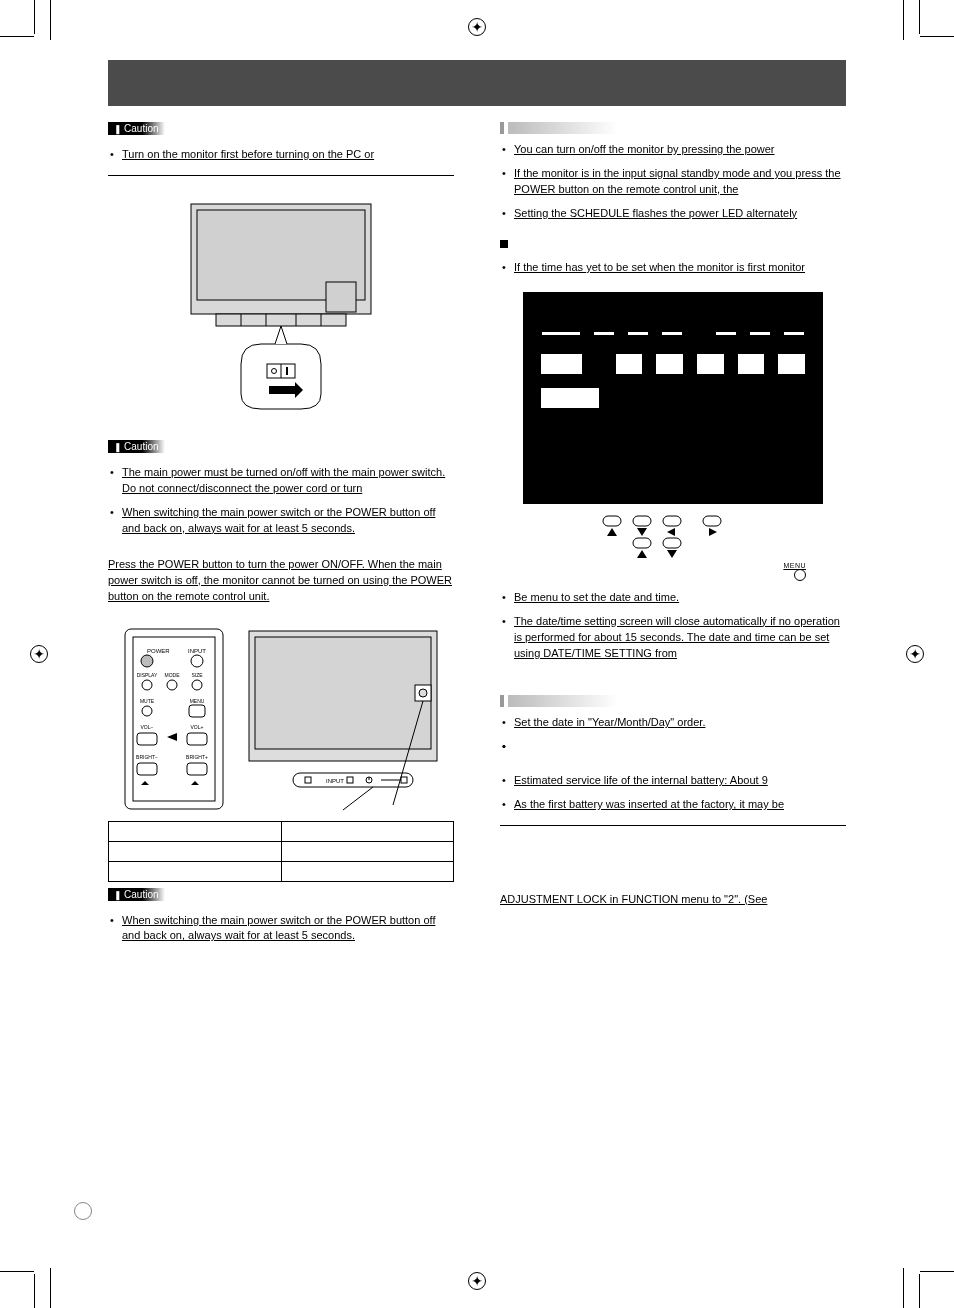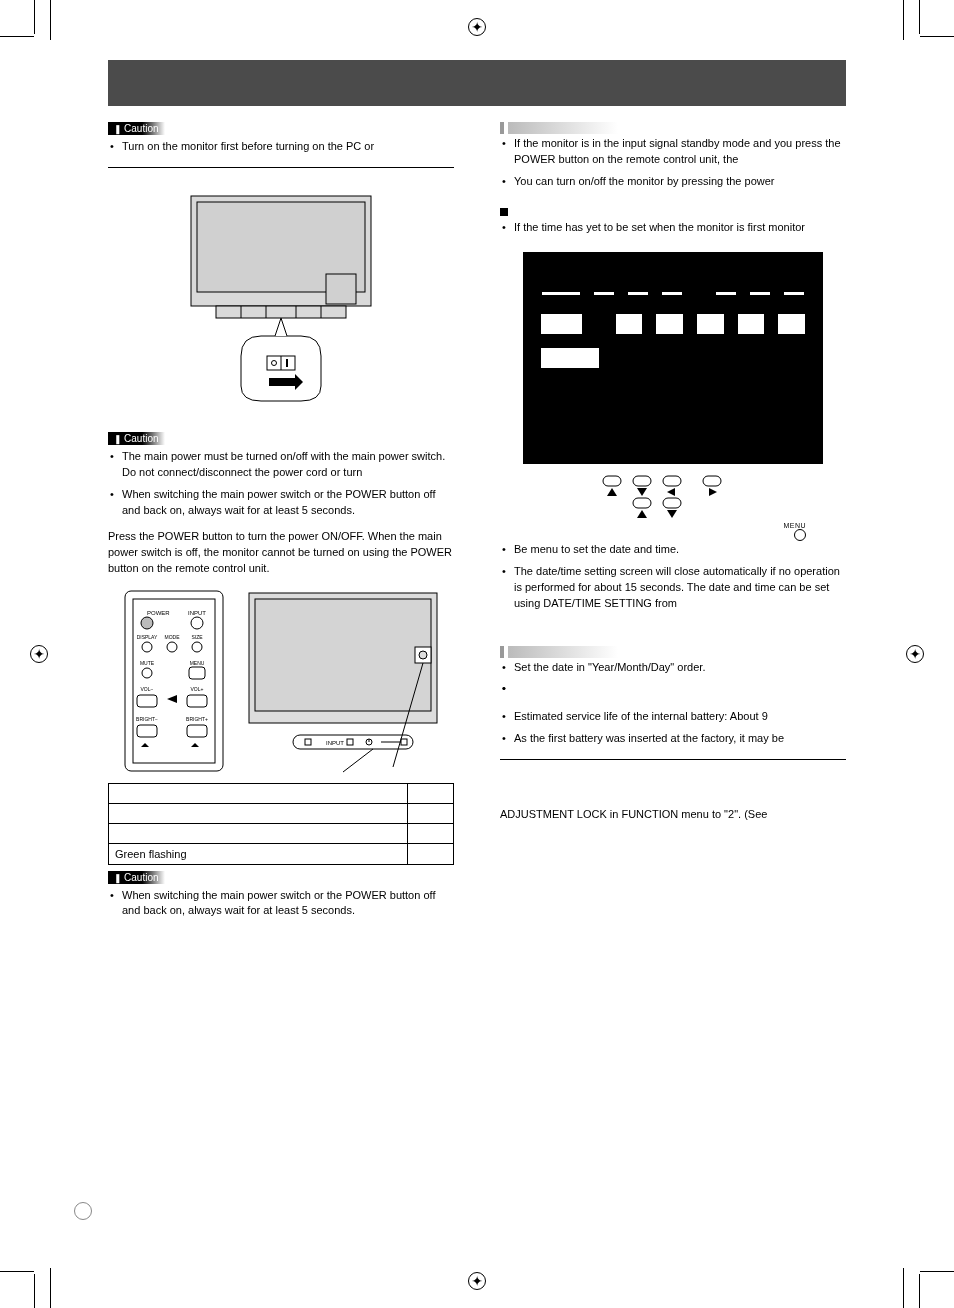--- a/index.html
+++ b/index.html
@@ -19,41 +19,41 @@
   .cm-br2-v { width: 1px; height: 40px; bottom: 0; right: 50px; }
   .reg-mark { position: absolute; width: 18px; height: 18px; border: 1px solid #000; border-radius: 50%; display: flex; align-items: center; justify-content: center; font-size: 12px; }
   .reg-mark::after { content: "✦"; color: #000; font-size: 14px; }
   .reg-top { top: 18px; left: 50%; transform: translateX(-50%); }
   .reg-bottom { bottom: 18px; left: 50%; transform: translateX(-50%); }
   .reg-left { top: 50%; left: 30px; transform: translateY(-50%); }
   .reg-right { top: 50%; right: 30px; transform: translateY(-50%); }
   .page-circle { position:absolute; left:74px; bottom:88px; width:18px;height:18px;border:1px solid #888;border-radius:50%; }
   .page { padding: 60px 108px 100px 108px; min-height:1308px; }
   .header-bar { background: #4b4b4b; height: 46px; width: 100%; margin-bottom: 10px; }
-  .cols { display: flex; gap: 46px; }
+  .cols { display: flex; gap: 46px; text-decoration: underline; }
   .col { flex: 1 1 0; min-width:0; }
   .caution-badge {
     display: inline-block;
     padding: 1px 6px;
     font-size: 10px;
     color: #fff;
     background: linear-gradient(to right, #000 60%, #fff 100%);
     margin: 6px 0 4px 0;
   }
   .caution-badge::before { content: "❚ "; font-size: 9px; }
   ul.bullets { list-style: none; padding: 0; margin: 0 0 10px 0; }
-  ul.bullets li { position: relative; padding-left: 14px; line-height: 1.45; margin-bottom: 6px; }
+  ul.bullets li { position: relative; padding-left: 14px; line-height: 1.45; margin-bottom: 6px; margin-top: 8px; }
   ul.bullets li::before { content: "•"; position: absolute; left: 2px; top: 0; }
   .hr { border: none; border-top: 1px solid #000; margin: 12px 0 16px 0; }
   .fig { text-align: center; margin: 18px 0; }
   .monitor-svg { display:inline-block; }
   .remote-row { display:flex; gap:14px; justify-content:center; align-items:flex-start; margin:10px 0 6px;}
   .tbl { width: 100%; border-collapse: collapse; margin-top:6px;}
   .tbl td { border: 1px solid #000; padding: 4px 6px; height: 20px; font-size: 11px; }
-  .para { line-height: 1.45; margin: 1px 0; }
+  .para { line-height: 1.45; margin: 20px 0; }
   .tips-head { font-size:11px; color:#666; display:flex; align-items:center; gap:4px; margin:6px 0 2px; }
   .tips-head .bar { width:4px; height:12px; background:#999; display:inline-block;}
   .tips-head .fade { display:inline-block; width:110px; height:12px; background:linear-gradient(to right,#bbb,#fff);}
   .sq { display:inline-block; width:8px;height:8px;background:#000; margin:8px 0 2px;}
   .osd {
     width: 300px; background:#000; padding: 22px 18px 32px; margin: 16px auto 6px;
   }
   .osd-row { display:flex; align-items:center; justify-content:center; gap:14px; margin:14px 0;}
   .dash { display:inline-block; border-bottom:3px solid #fff; width:20px; height:0;}
   .dash.w { width:38px;}
@@ -186,41 +186,38 @@
               <td></td>
             </tr>
         <tr>
               <td></td>
               <td></td>
             </tr>
         <tr>
               <td></td>
               <td></td>
             </tr>
-        <tr>
-              <td>Green flashing</td>
-              <td></td>
-            </tr>
       </tbody>
         </table>
 
       <div class="caution-badge">Caution</div>
       <ul class="bullets">
         <li>When switching the main power switch or the POWER button off and back on, always wait for at least 5 seconds.</li>
       </ul>
     </div>
 
     <div class="col">
       <div class="tips-head">
           <span class="bar"></span>
           <span class="fade"></span>
         </div>
       <ul class="bullets">
+        <li>You can turn on/off the monitor by pressing the power</li>
         <li>If the monitor is in the input signal standby mode and you press the POWER button on the remote control unit, the</li>
-        <li>You can turn on/off the monitor by pressing the power</li>
+        <li>Setting the SCHEDULE flashes the power LED alternately</li>
       </ul>
 
       <span class="sq"></span>
       <ul class="bullets">
         <li>If the time has yet to be set when the monitor is first monitor</li>
       </ul>
 
       
       <div class="osd">
         <div class="osd-row">

